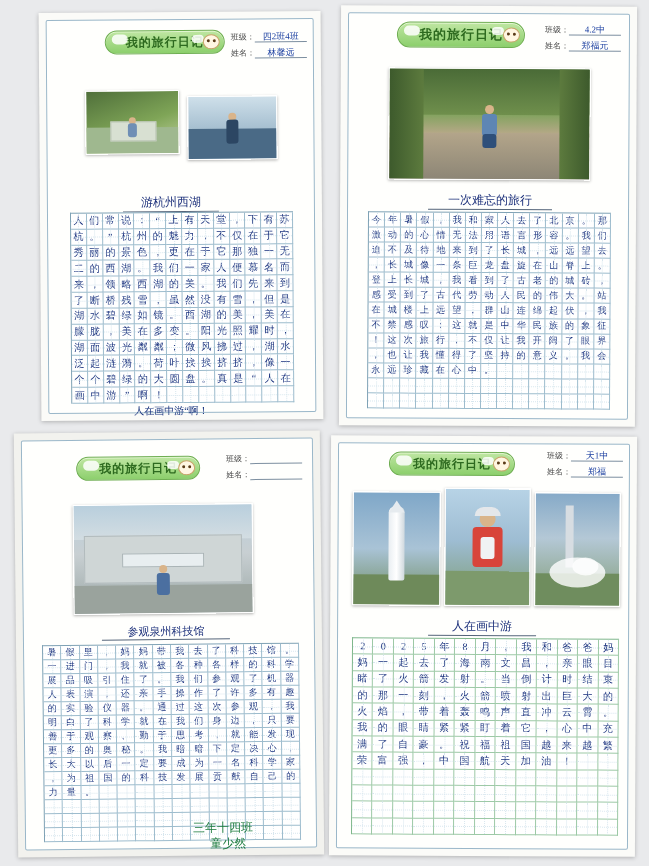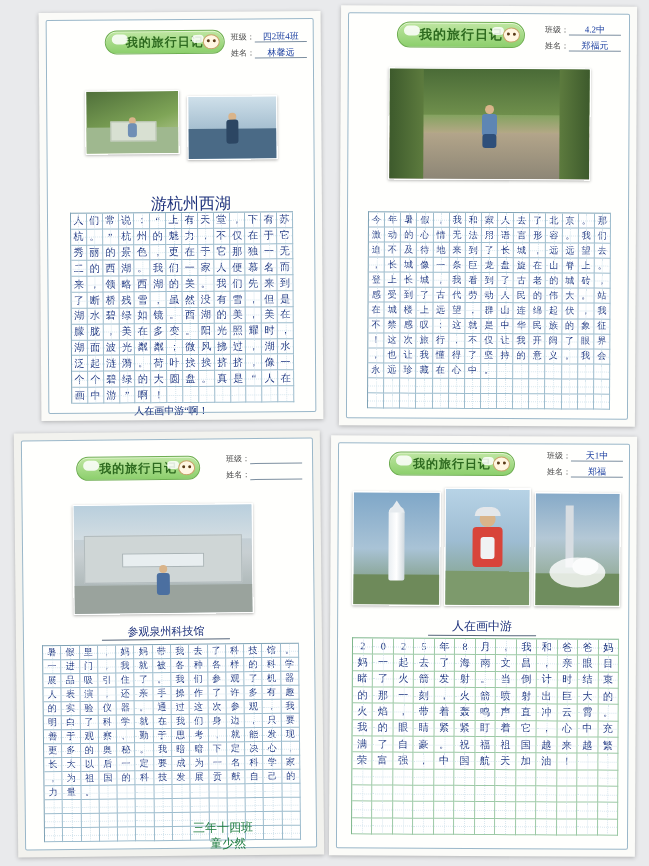--- a/index.html
+++ b/index.html
@@ -173,21 +173,21 @@
       <div class="head" style="top:26px;width:7px;height:7px;"></div>
       <div class="fig" style="top:32px;width:9px;height:14px;background:#6f8fb5;"></div>
     </div>
 
     <div class="photo ph-blue" style="left:148px;top:84px;width:88px;height:62px;">
       <div style="position:absolute;left:0;right:0;bottom:0;height:30px;background:#4a6a86;"></div>
       <div class="head" style="top:16px;width:8px;height:8px;"></div>
       <div class="fig" style="top:23px;width:12px;height:24px;background:#2c4663;"></div>
     </div>
 
-    <div class="caption" style="left:95px;top:182px;width:96px;font-size:16px;text-align:right;">游杭州西湖</div>
+    <div class="caption" style="left:83px;top:182px;width:96px;font-size:12px;">游杭州西湖</div>
 
     <div class="grid cross" id="grid-1" style="left: 30px; top: 200px; width: 222px; height: 190px; grid-template-columns: repeat(14, 1fr); grid-template-rows: repeat(12, 1fr);">
         <div class="cell" style="font-size: 10px;">人</div>
         <div class="cell" style="font-size: 10px;">们</div>
         <div class="cell" style="font-size: 10px;">常</div>
         <div class="cell" style="font-size: 10px;">说</div>
         <div class="cell" style="font-size: 10px;">：</div>
         <div class="cell" style="font-size: 10px;">“</div>
         <div class="cell" style="font-size: 10px;">上</div>
         <div class="cell" style="font-size: 10px;">有</div>
@@ -380,20 +380,21 @@
     <div class="photo ph-path" style="left:48px;top:62px;width:200px;height:110px;">
       <div style="position:absolute;left:0;right:0;top:0;height:46px;background:linear-gradient(180deg,#4a6b37,#6f8f4c);"></div>
       <div style="position:absolute;left:0;right:0;bottom:0;height:46px;background:linear-gradient(180deg,#b3a58a,#8d8676);"></div>
       <div style="position:absolute;left:0;top:0;bottom:0;width:34px;background:linear-gradient(90deg,#3d5a2c,#5d7b3e);"></div>
       <div style="position:absolute;right:0;top:0;bottom:0;width:30px;background:linear-gradient(270deg,#3d5a2c,#5d7b3e);"></div>
       <div class="head" style="top:36px;width:9px;height:9px;"></div>
       <div class="fig" style="top:45px;width:15px;height:22px;background:#5e86b4;border-radius:3px;"></div>
       <div class="fig" style="top:65px;width:14px;height:14px;background:#2e4f7a;"></div>
     </div>
 
+    <div class="caption" style="left:88px;top:186px;width:124px;font-size:12px;">一次难忘的旅行</div>
 
     <div class="grid cross" id="grid-2" style="left: 28px; top: 206px; width: 242px; height: 196px; grid-template-columns: repeat(15, 1fr); grid-template-rows: repeat(13, 1fr);">
         <div class="cell" style="font-size: 9px;">今</div>
         <div class="cell" style="font-size: 9px;">年</div>
         <div class="cell" style="font-size: 9px;">暑</div>
         <div class="cell" style="font-size: 9px;">假</div>
         <div class="cell" style="font-size: 9px;">，</div>
         <div class="cell" style="font-size: 9px;">我</div>
         <div class="cell" style="font-size: 9px;">和</div>
         <div class="cell" style="font-size: 9px;">家</div>

